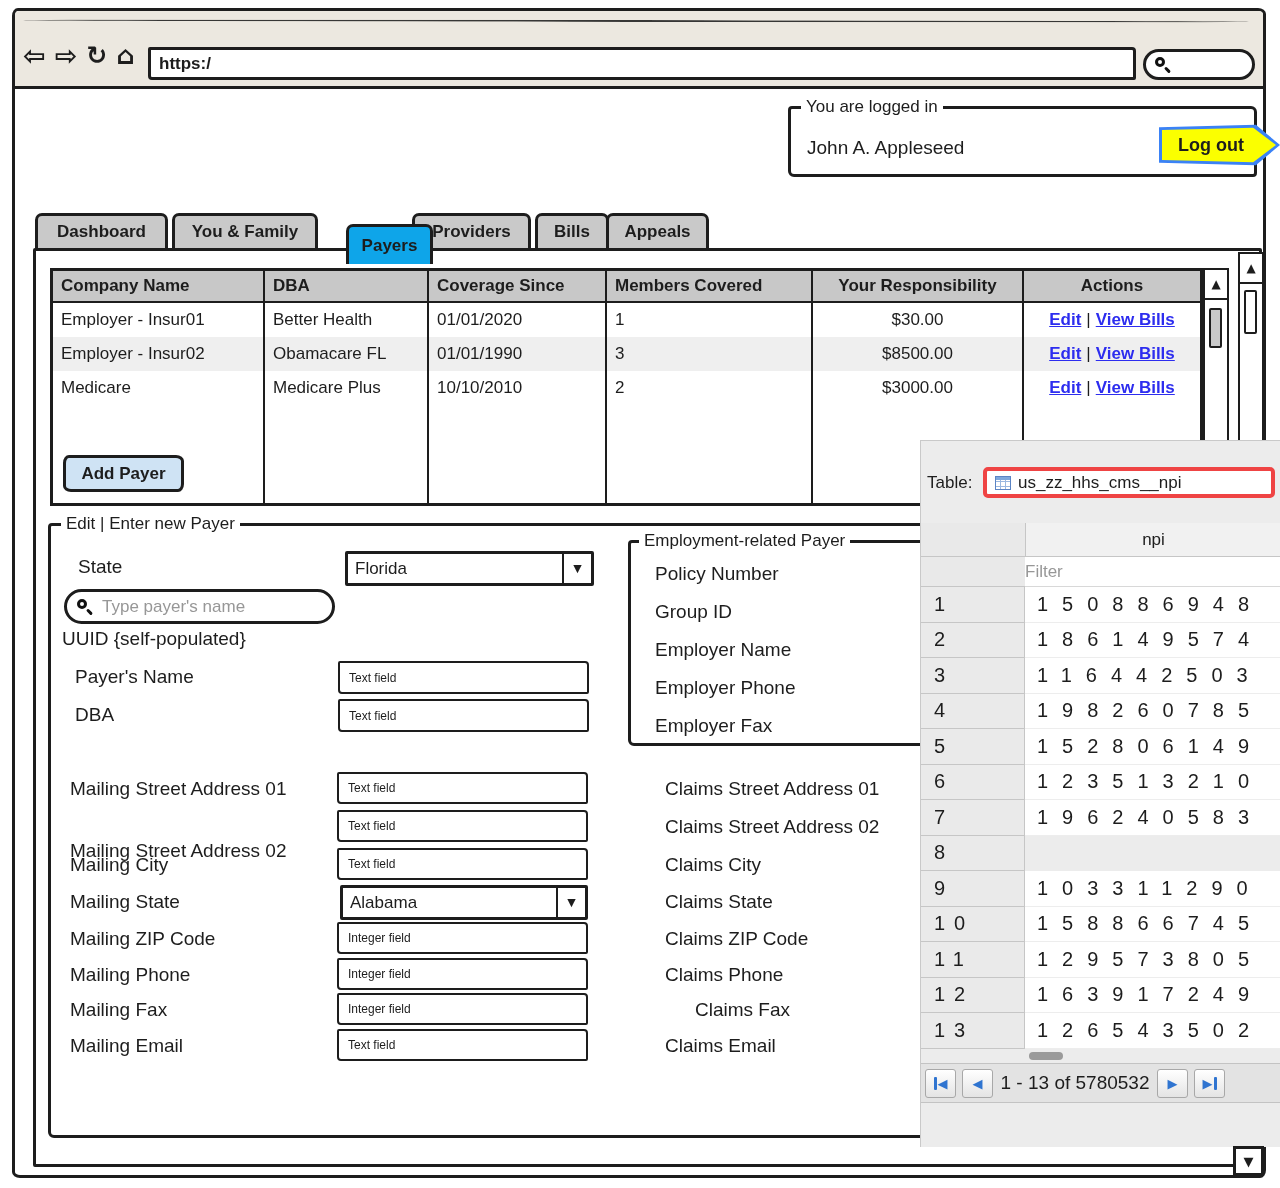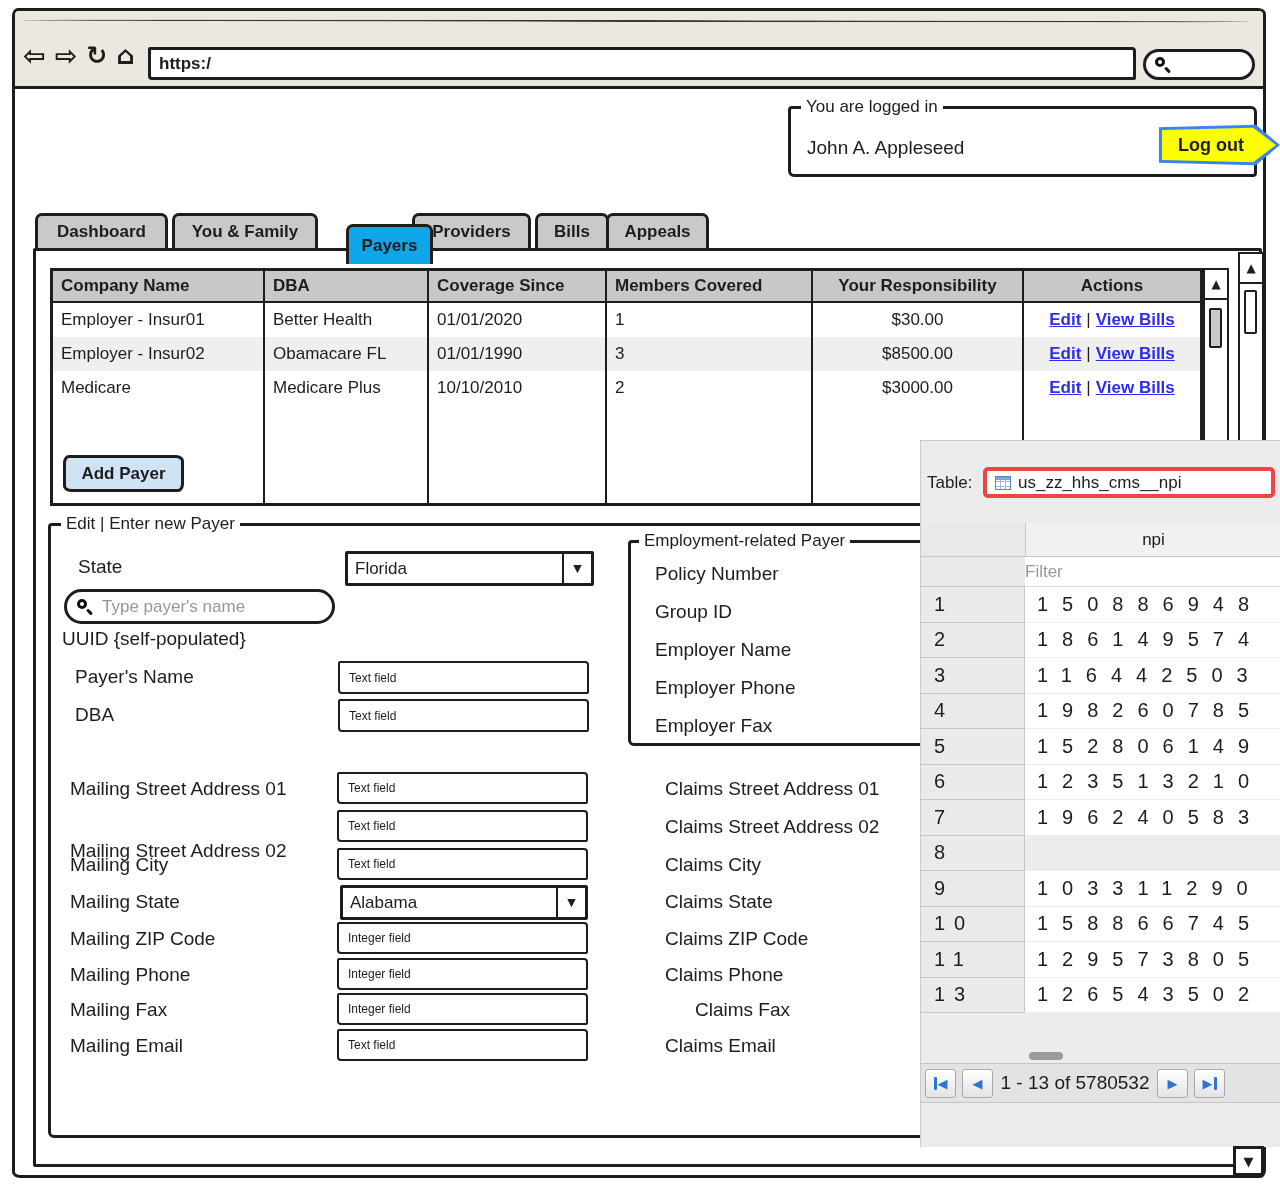--- a/index.html
+++ b/index.html
@@ -376,20 +376,24 @@
         </div>
       <div class="nrow">
           <div class="ncell-num">10</div>
           <div class="ncell-npi">158866745</div>
         </div>
       <div class="nrow">
           <div class="ncell-num">11</div>
           <div class="ncell-npi">129573805</div>
         </div>
       <div class="nrow">
+          <div class="ncell-num">12</div>
+          <div class="ncell-npi">163917249</div>
+        </div>
+      <div class="nrow">
           <div class="ncell-num">13</div>
           <div class="ncell-npi">126543502</div>
         </div>
     </div>
     <div class="hthumb"></div>
     <div class="pager">
       <div class="pgbtn">
           <span class="pgbar"></span>
           <span class="pgtri">◀</span>
         </div>

